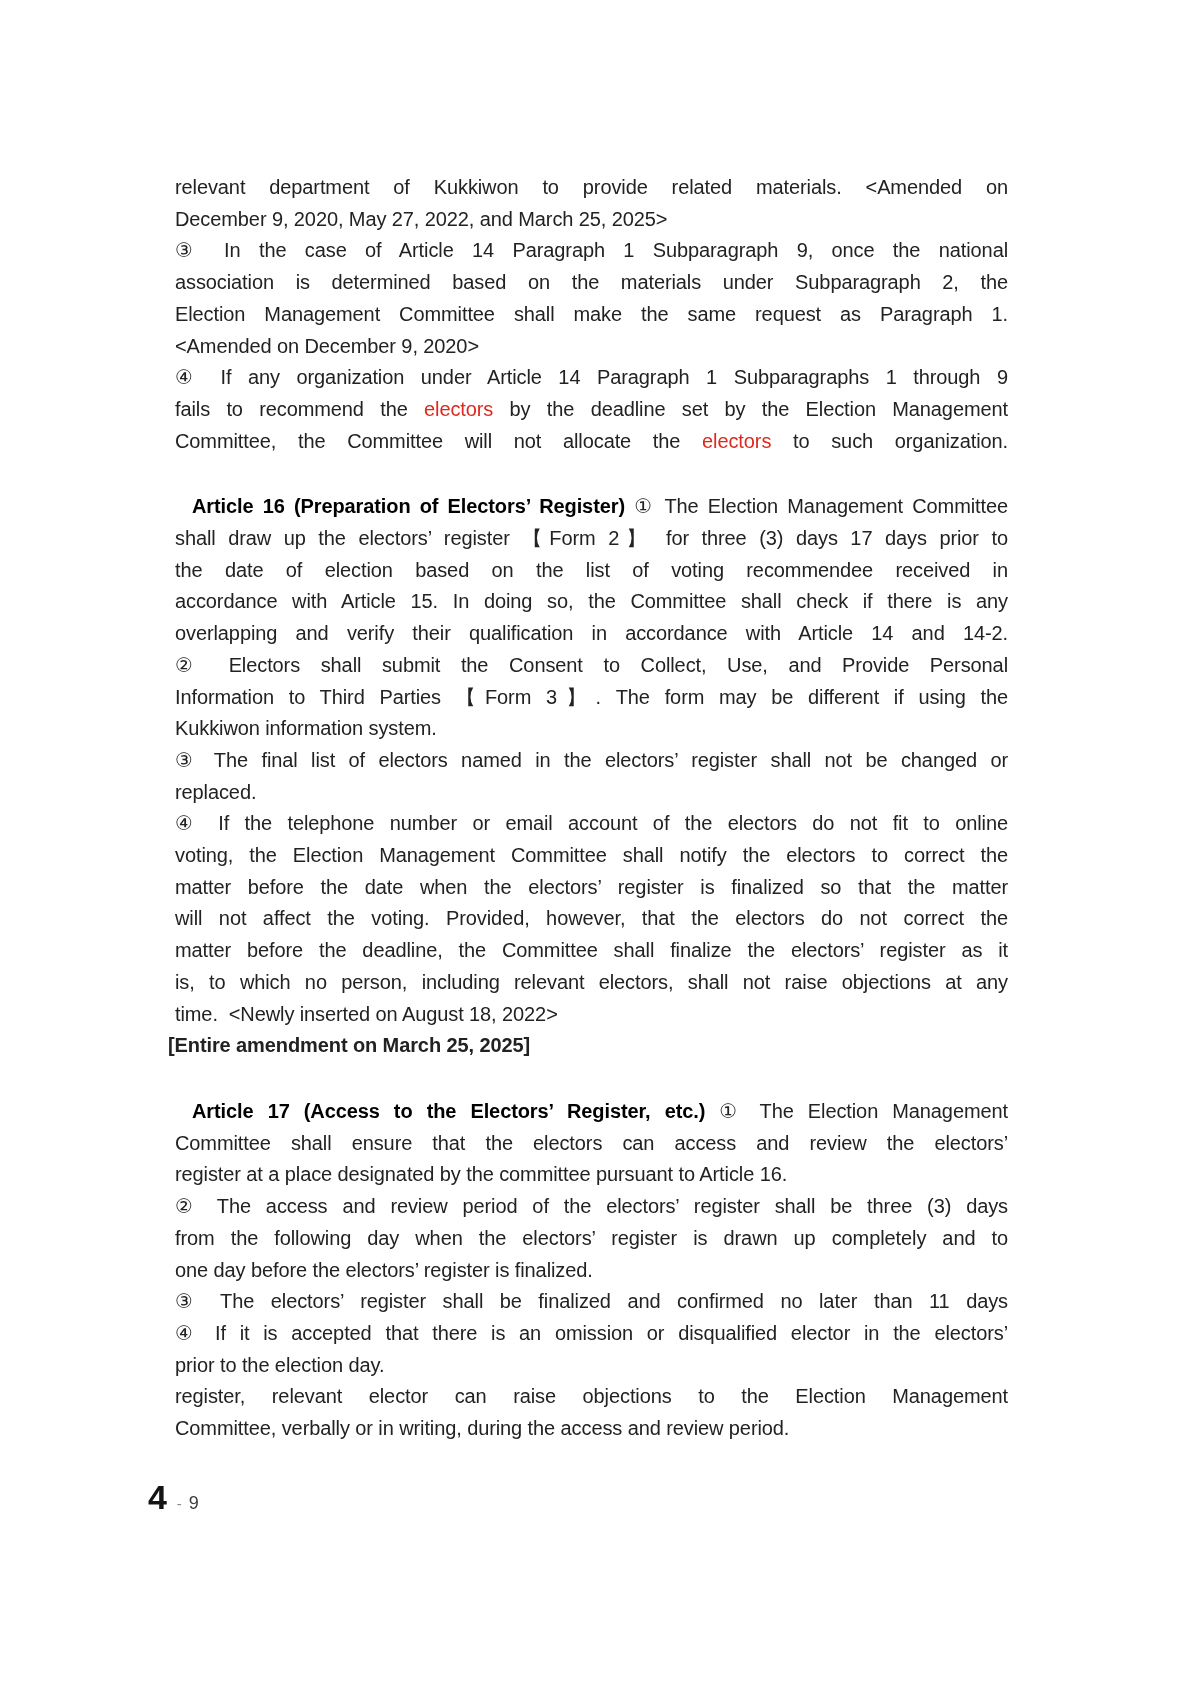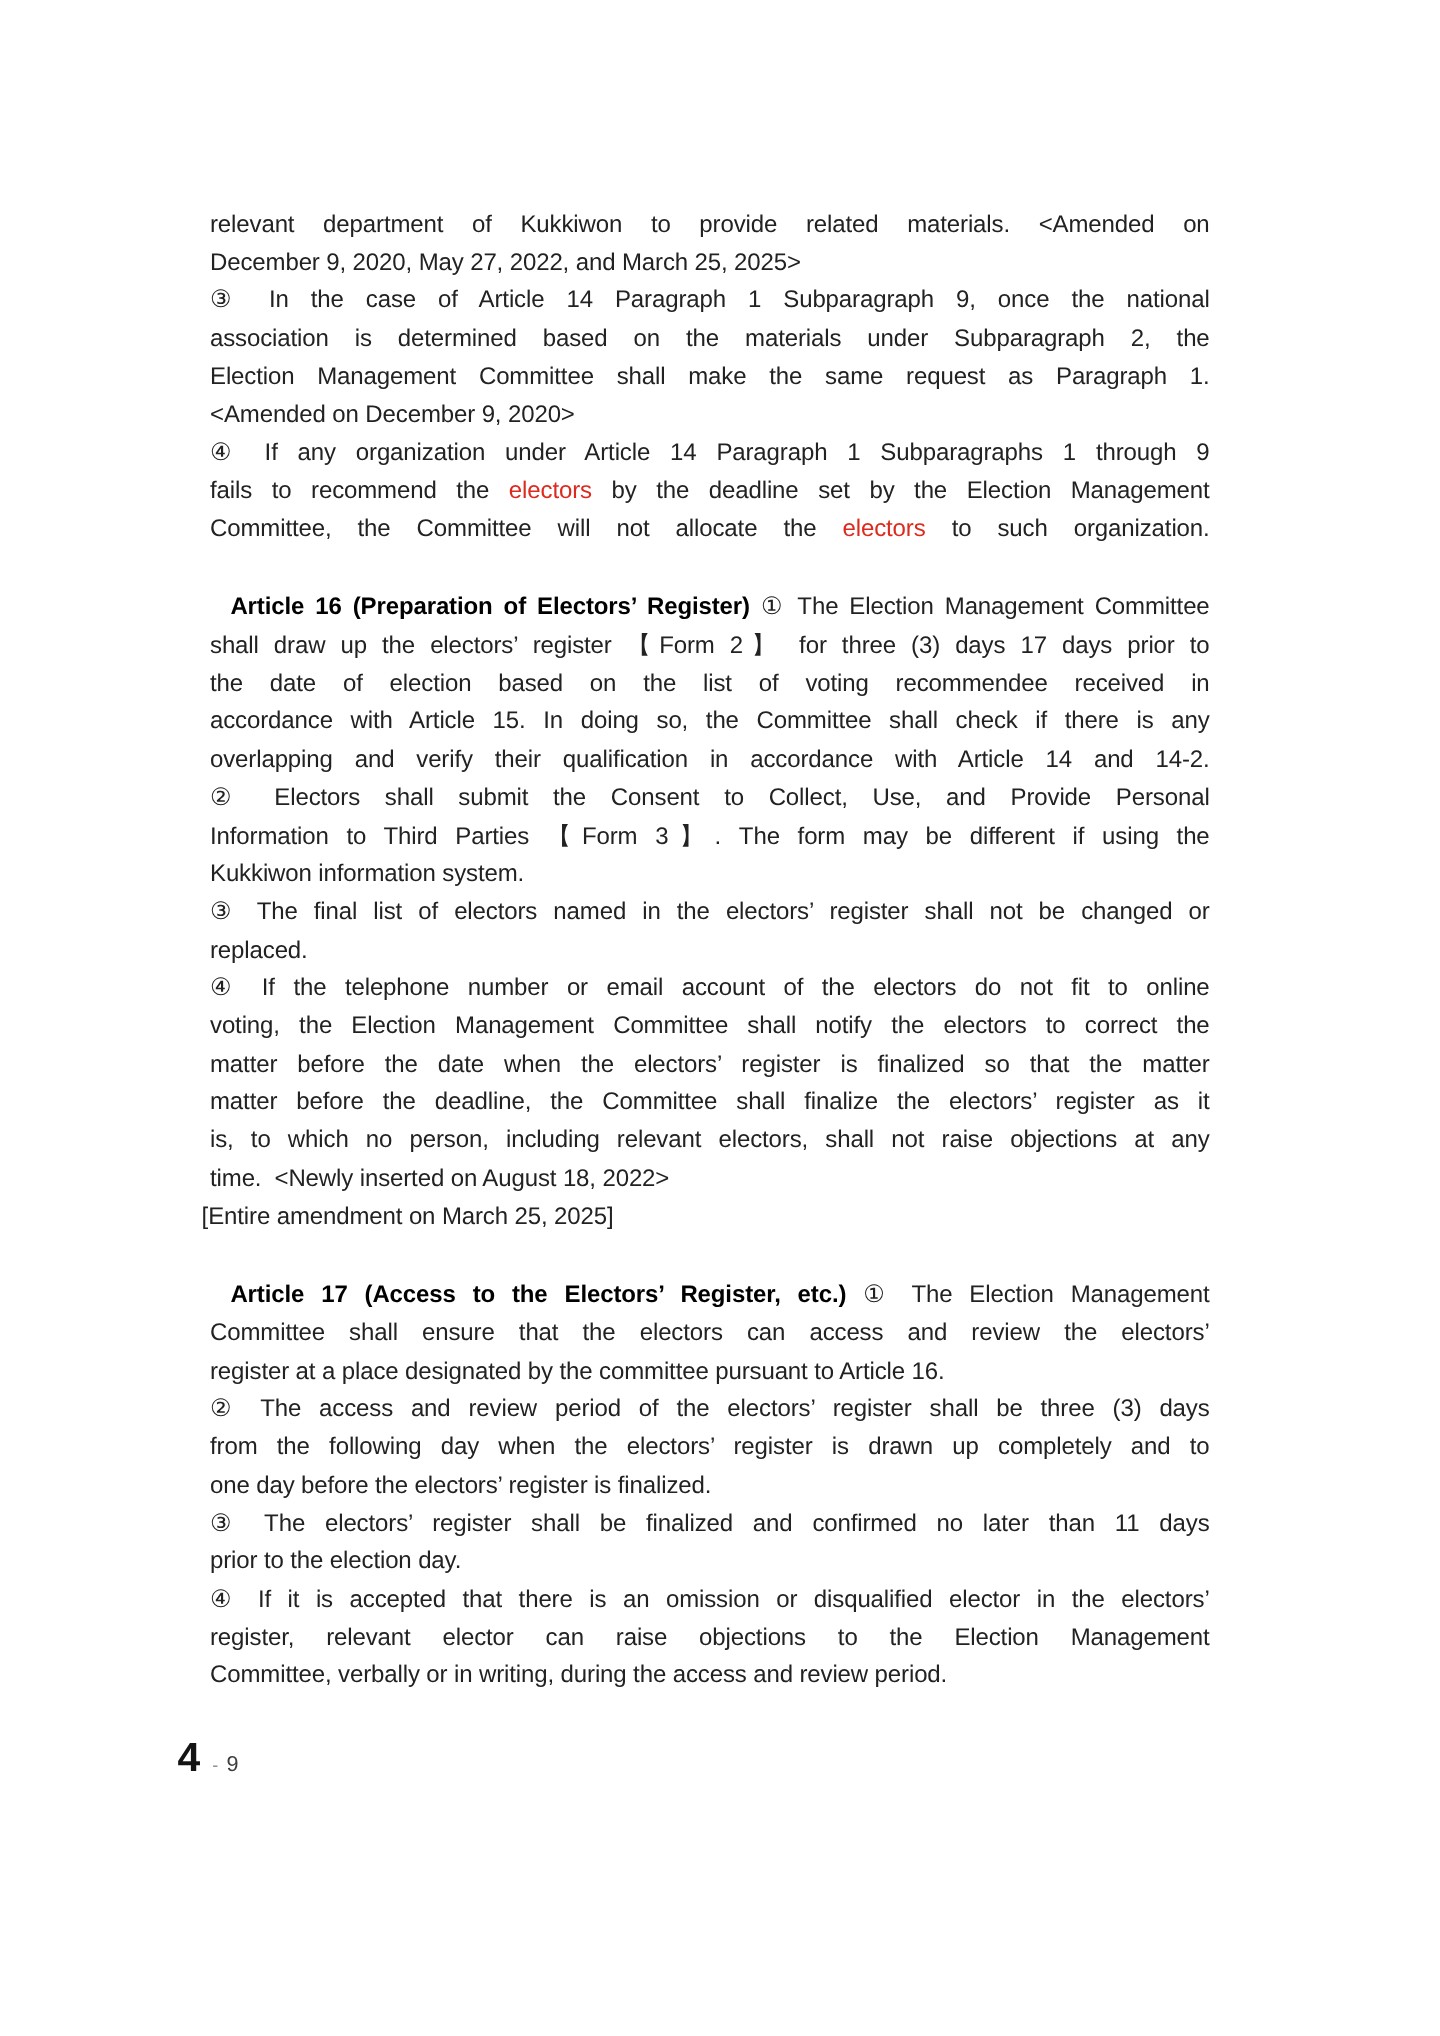--- a/index.html
+++ b/index.html
@@ -29,21 +29,21 @@
   }
   .block { margin-top: 0; }
   .block + .block { margin-top: 34px; }
   .line {
     text-align: justify;
     text-align-last: justify;
     white-space: pre-wrap;
     min-height: 31.7px;
   }
   .line.body { padding-left: 27px; }
-  .line.note { padding-left: 20px; }
+  .line.note { padding-left: 20px; font-weight: bold; }
   .line.article { padding-left: 0; margin-left: 44px; }
   .line.plain {
     text-align: left;
     text-align-last: left;
   }
   .seg.bold { font-weight: bold; color: #000000; }
   .seg.red { color: #dc2a1e; }
   .footer {
     margin-top: 37px;
     text-align: left;
@@ -88,33 +88,34 @@
         <div class="line body"><span class="seg">accordance with Article 15. In doing so, the Committee shall check if there is any</span></div>
         <div class="line body"><span class="seg">overlapping and verify their qualification in accordance with Article 14 and 14-2.</span></div>
         <div class="line body"><span class="seg">② Electors shall submit the Consent to Collect, Use, and Provide Personal</span></div>
         <div class="line body"><span class="seg">Information to Third Parties 【Form 3】. The form may be different if using the</span></div>
         <div class="line body plain"><span class="seg">Kukkiwon information system.</span></div>
         <div class="line body"><span class="seg">③ The final list of electors named in the electors’ register shall not be changed or</span></div>
         <div class="line body plain"><span class="seg">replaced.</span></div>
         <div class="line body"><span class="seg">④ If the telephone number or email account of the electors do not fit to online</span></div>
         <div class="line body"><span class="seg">voting, the Election Management Committee shall notify the electors to correct the</span></div>
         <div class="line body"><span class="seg">matter before the date when the electors’ register is finalized so that the matter</span></div>
+        <div class="line body"><span class="seg">will not affect the voting. Provided, however, that the electors do not correct the</span></div>
         <div class="line body"><span class="seg">matter before the deadline, the Committee shall finalize the electors’ register as it</span></div>
         <div class="line body"><span class="seg">is, to which no person, including relevant electors, shall not raise objections at any</span></div>
         <div class="line body plain"><span class="seg">time.  &lt;Newly inserted on August 18, 2022&gt;</span></div>
         <div class="line note plain"><span class="seg">[Entire amendment on March 25, 2025]</span></div>
       </div>
       <div class="block">
         <div class="line article"><span class="seg bold">Article 17 (Access to the Electors’ Register, etc.)</span><span class="seg"> ① The Election Management</span></div>
         <div class="line body"><span class="seg">Committee shall ensure that the electors can access and review the electors’</span></div>
         <div class="line body plain"><span class="seg">register at a place designated by the committee pursuant to Article 16.</span></div>
         <div class="line body"><span class="seg">② The access and review period of the electors’ register shall be three (3) days</span></div>
         <div class="line body"><span class="seg">from the following day when the electors’ register is drawn up completely and to</span></div>
         <div class="line body plain"><span class="seg">one day before the electors’ register is finalized.</span></div>
         <div class="line body"><span class="seg">③ The electors’ register shall be finalized and confirmed no later than 11 days</span></div>
+        <div class="line body"><span class="seg">④ If it is accepted that there is an omission or disqualified elector in the electors’</span></div>
         <div class="line body plain"><span class="seg">prior to the election day.</span></div>
-        <div class="line body"><span class="seg">④ If it is accepted that there is an omission or disqualified elector in the electors’</span></div>
         <div class="line body"><span class="seg">register, relevant elector can raise objections to the Election Management</span></div>
         <div class="line body plain"><span class="seg">Committee, verbally or in writing, during the access and review period.</span></div>
       </div>
       <div class="footer"><span class="pg-cur">4</span><span class="pg-sep">-</span><span class="pg-tot">9</span></div>
     </div>
 </div>
 
 </body></html>

